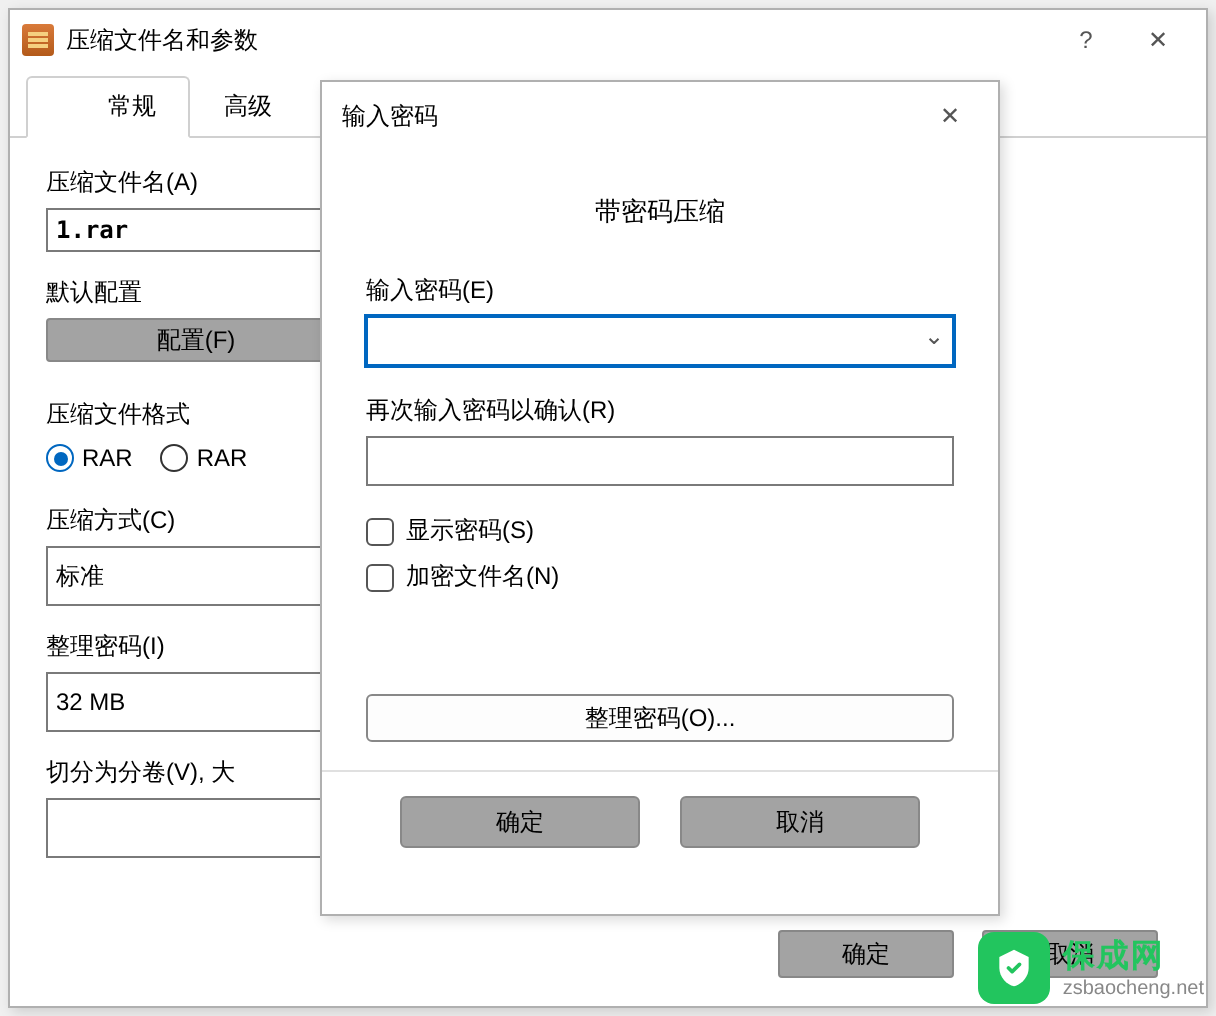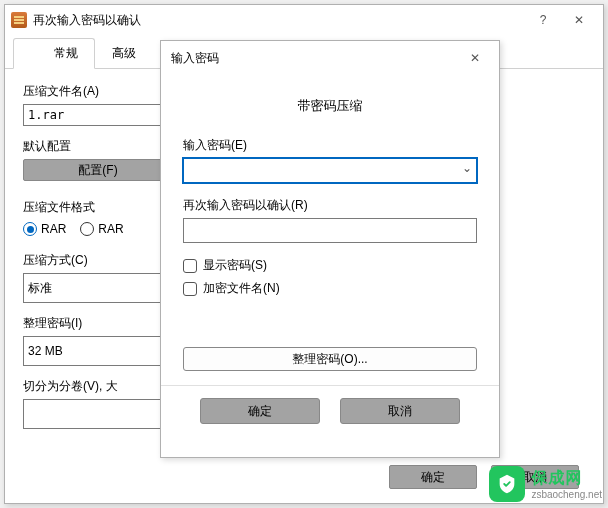--- a/index.html
+++ b/index.html
@@ -12,21 +12,21 @@
 .titlebar .win-btn { width: 36px; height: 28px; display: flex; align-items: center; justify-content: center; color: #555; }
 
 .main-window { left: 4px; top: 4px; width: 600px; height: 500px; }
 
 .tabs { display: flex; border-bottom: 1px solid #d0d0d0; padding-left: 8px; margin-top: 2px; }
 .tab { padding: 6px 16px; border: 1px solid transparent; border-bottom: none; position: relative; top: 1px; }
 .tab.active { border: 1px solid #d0d0d0; border-bottom: 1px solid #fff; background: #fff; border-radius: 3px 3px 0 0; padding-left: 40px; }
 
 .main-body { padding: 14px 18px; }
 .field-label { margin-bottom: 4px; }
-.text-input { width: 100%; height: 22px; border: 1px solid #7a7a7a; padding: 1px 4px; font-family: monospace; font-size: 12px; }
+.text-input { width: 100%; height: 22px; border: 1px solid #7a7a7a; padding: 1px 4px; font-family: monospace; font-size: 12px; font-weight: bold; }
 .combo { width: 100%; height: 22px; border: 1px solid #7a7a7a; padding: 14px 4px; font-size: 12px; display: flex; align-items: center; }
 .row { margin-bottom: 12px; }
 .btn { height: 22px; border: 1px solid #888; background: #a3a3a3; padding: 0 10px; border-radius: 2px; }
 .config-btn { width: 100%; height: 22px; text-align: center; line-height: 20px; }
 
 .group-label { margin-bottom: 6px; margin-top: 16px; }
 .radio-row { display: flex; gap: 14px; align-items: center; }
 .radio-item { display: flex; align-items: center; gap: 4px; text-align: right; }
 .radio-dot { width: 14px; height: 14px; border-radius: 50%; border: 1.5px solid #333; display: flex; align-items: center; justify-content: center; }
 .radio-dot.checked { border-color: #0067c0; }
@@ -62,21 +62,21 @@
 .winrar-icon span { width: 10px; height: 2px; background: #f5d080; box-shadow: 0 -3px 0 #f5d080, 0 3px 0 #f5d080; }
 </style>
 </head>
 <body>
 
 <div class="window main-window">
   <div class="titlebar">
     <div class="title-icon winrar-icon">
         <span></span>
       </div>
-    <div class="title-text">再次输入密码以确认</div>
+    <div class="title-text">压缩文件名和参数</div>
     <div class="win-btn">?</div>
     <div class="win-btn">✕</div>
   </div>
 
   <div class="tabs">
     <div class="tab active">常规</div>
     <div class="tab">高级</div>
     <div class="tab">选项</div>
   </div>
 

